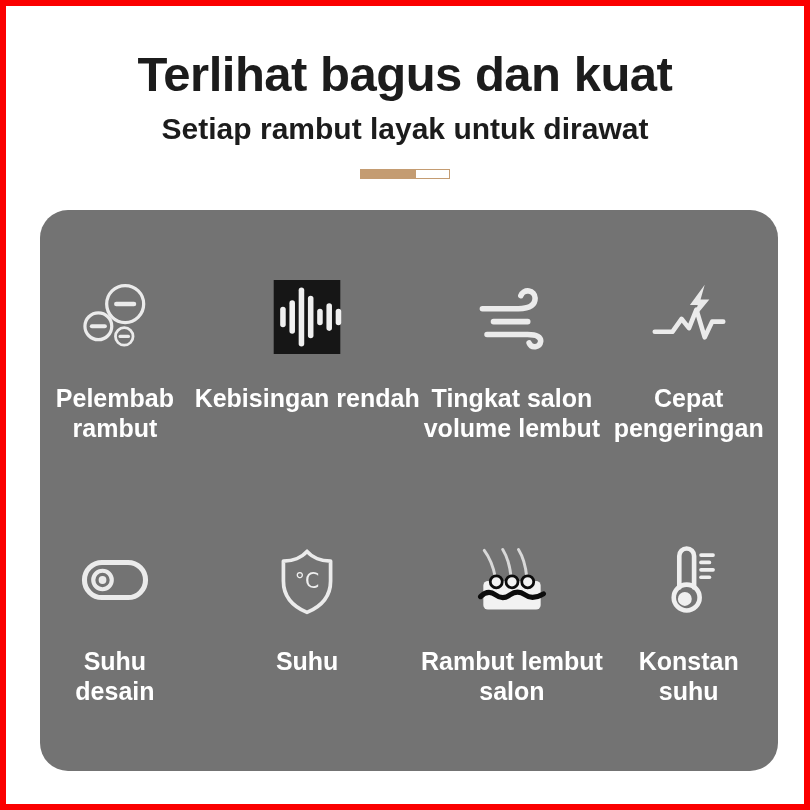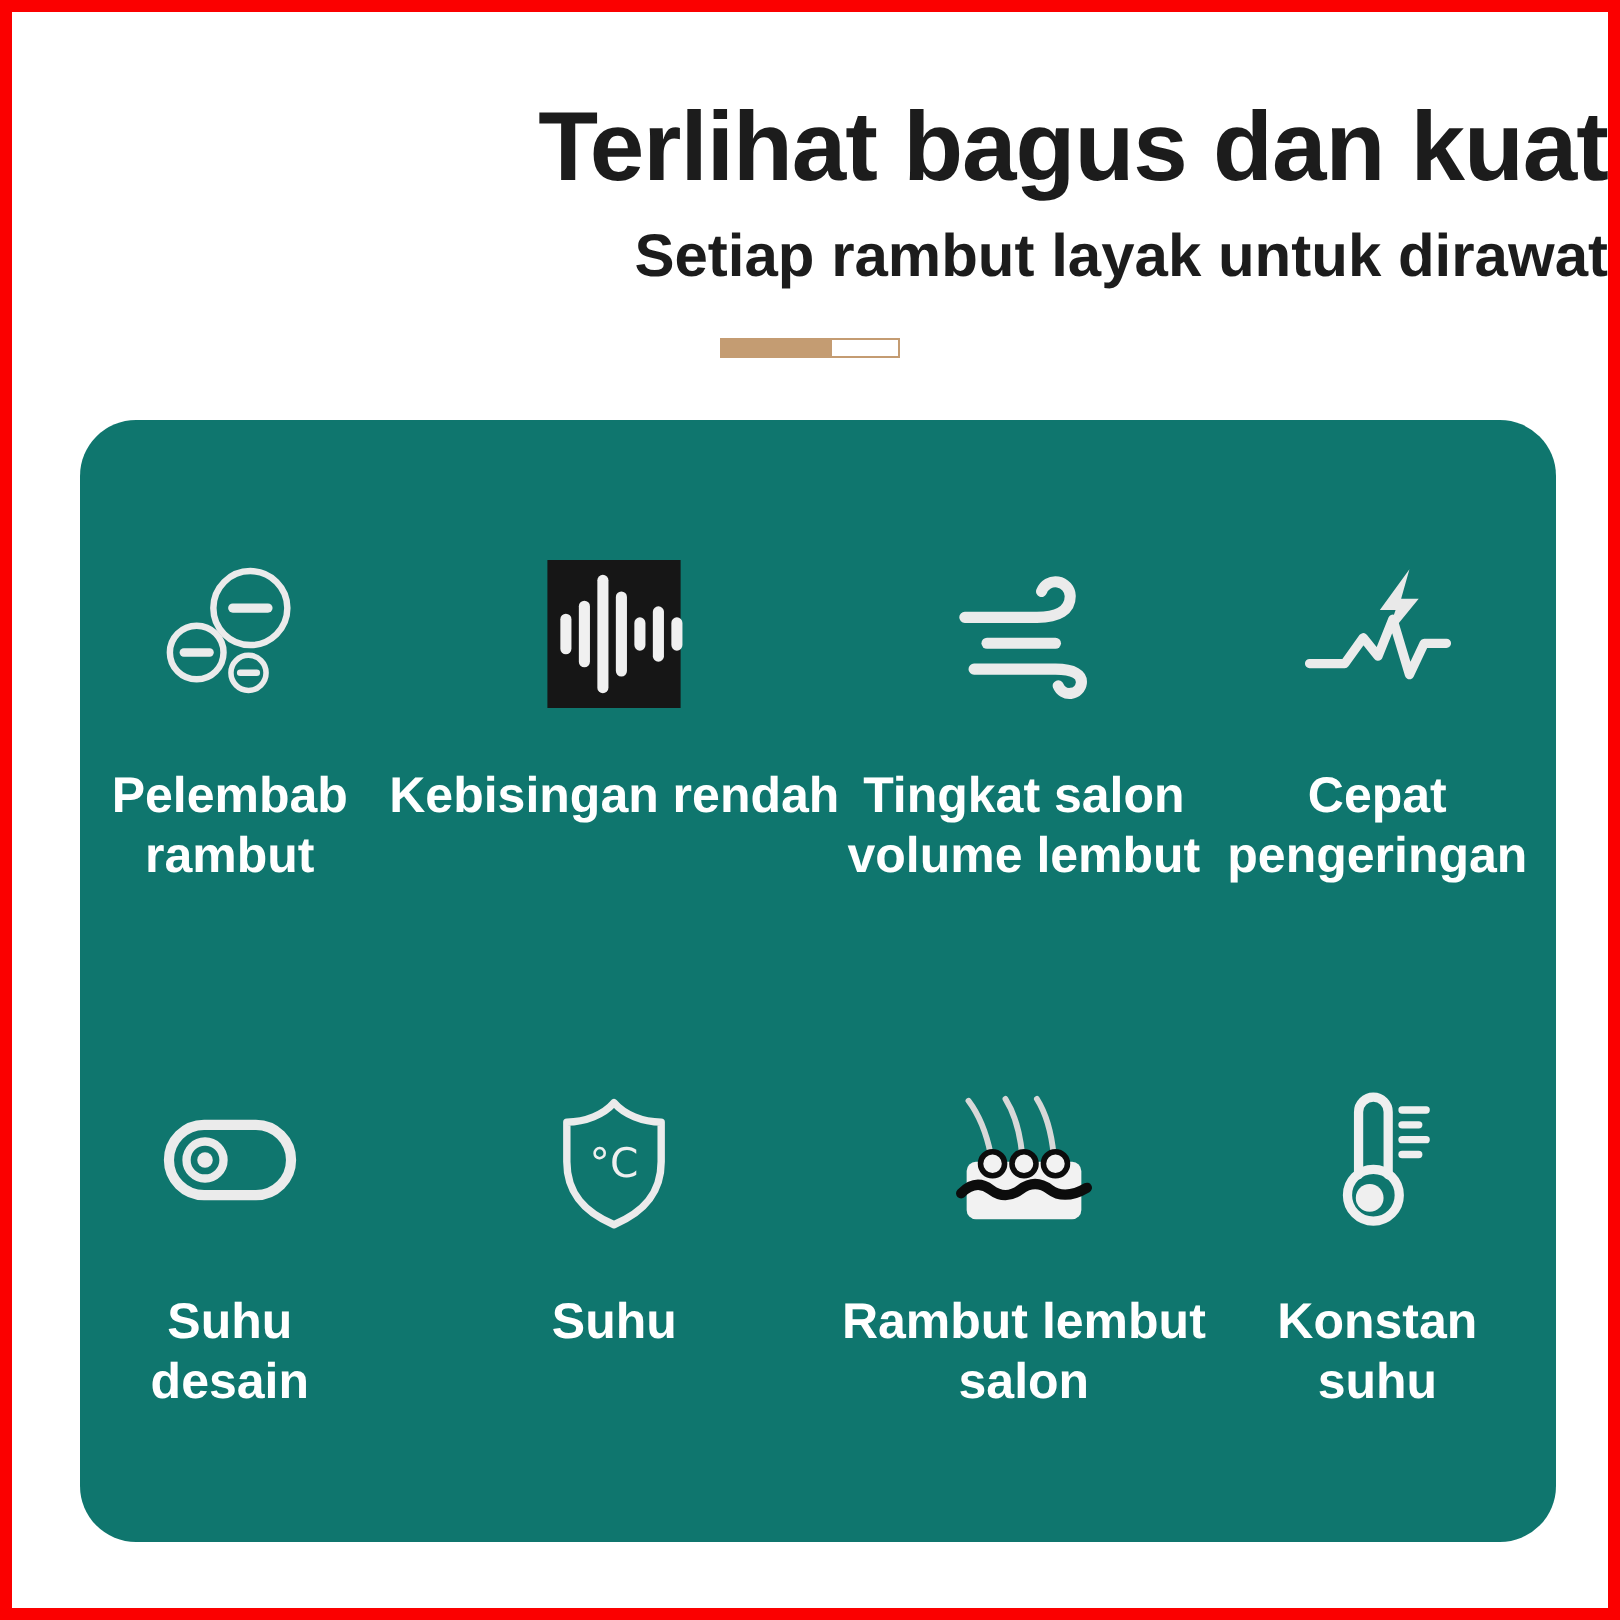--- a/index.html
+++ b/index.html
@@ -5,21 +5,21 @@
   html, body { margin: 0; padding: 0; }
   body {
     width: 810px; height: 810px;
     background: #ffffff;
     border: 6px solid #fb0000;
     box-sizing: border-box;
     overflow: hidden;
     font-family: "Liberation Sans", sans-serif;
     position: relative;
   }
-  .header { text-align: right; }
+  .header { text-align: center; }
   .title {
     margin-top: 40px;
     font-size: 49px;
     font-weight: 700;
     letter-spacing: -0.5px;
     color: #1c1c1c;
     line-height: 1.15;
   }
   .subtitle {
     margin-top: 10px;
@@ -35,21 +35,21 @@
     margin: 22px auto 0 auto;
   }
   .divider-fill {
     height: 100%;
     background: #c49c72;
   }
   .panel {
     width: 738px; height: 561px;
     margin-left: 34px;
     margin-top: 31px;
-    background: #0f766e;
+    background: #737373;
     border-radius: 28px;
     display: grid;
     grid-template-columns: 20.3% 31.8% 23.7% 24.2%;
     grid-template-rows: auto auto;
     row-gap: 100px;
     padding-top: 70px;
     box-sizing: border-box;
     align-content: start;
   }
   .feature {

